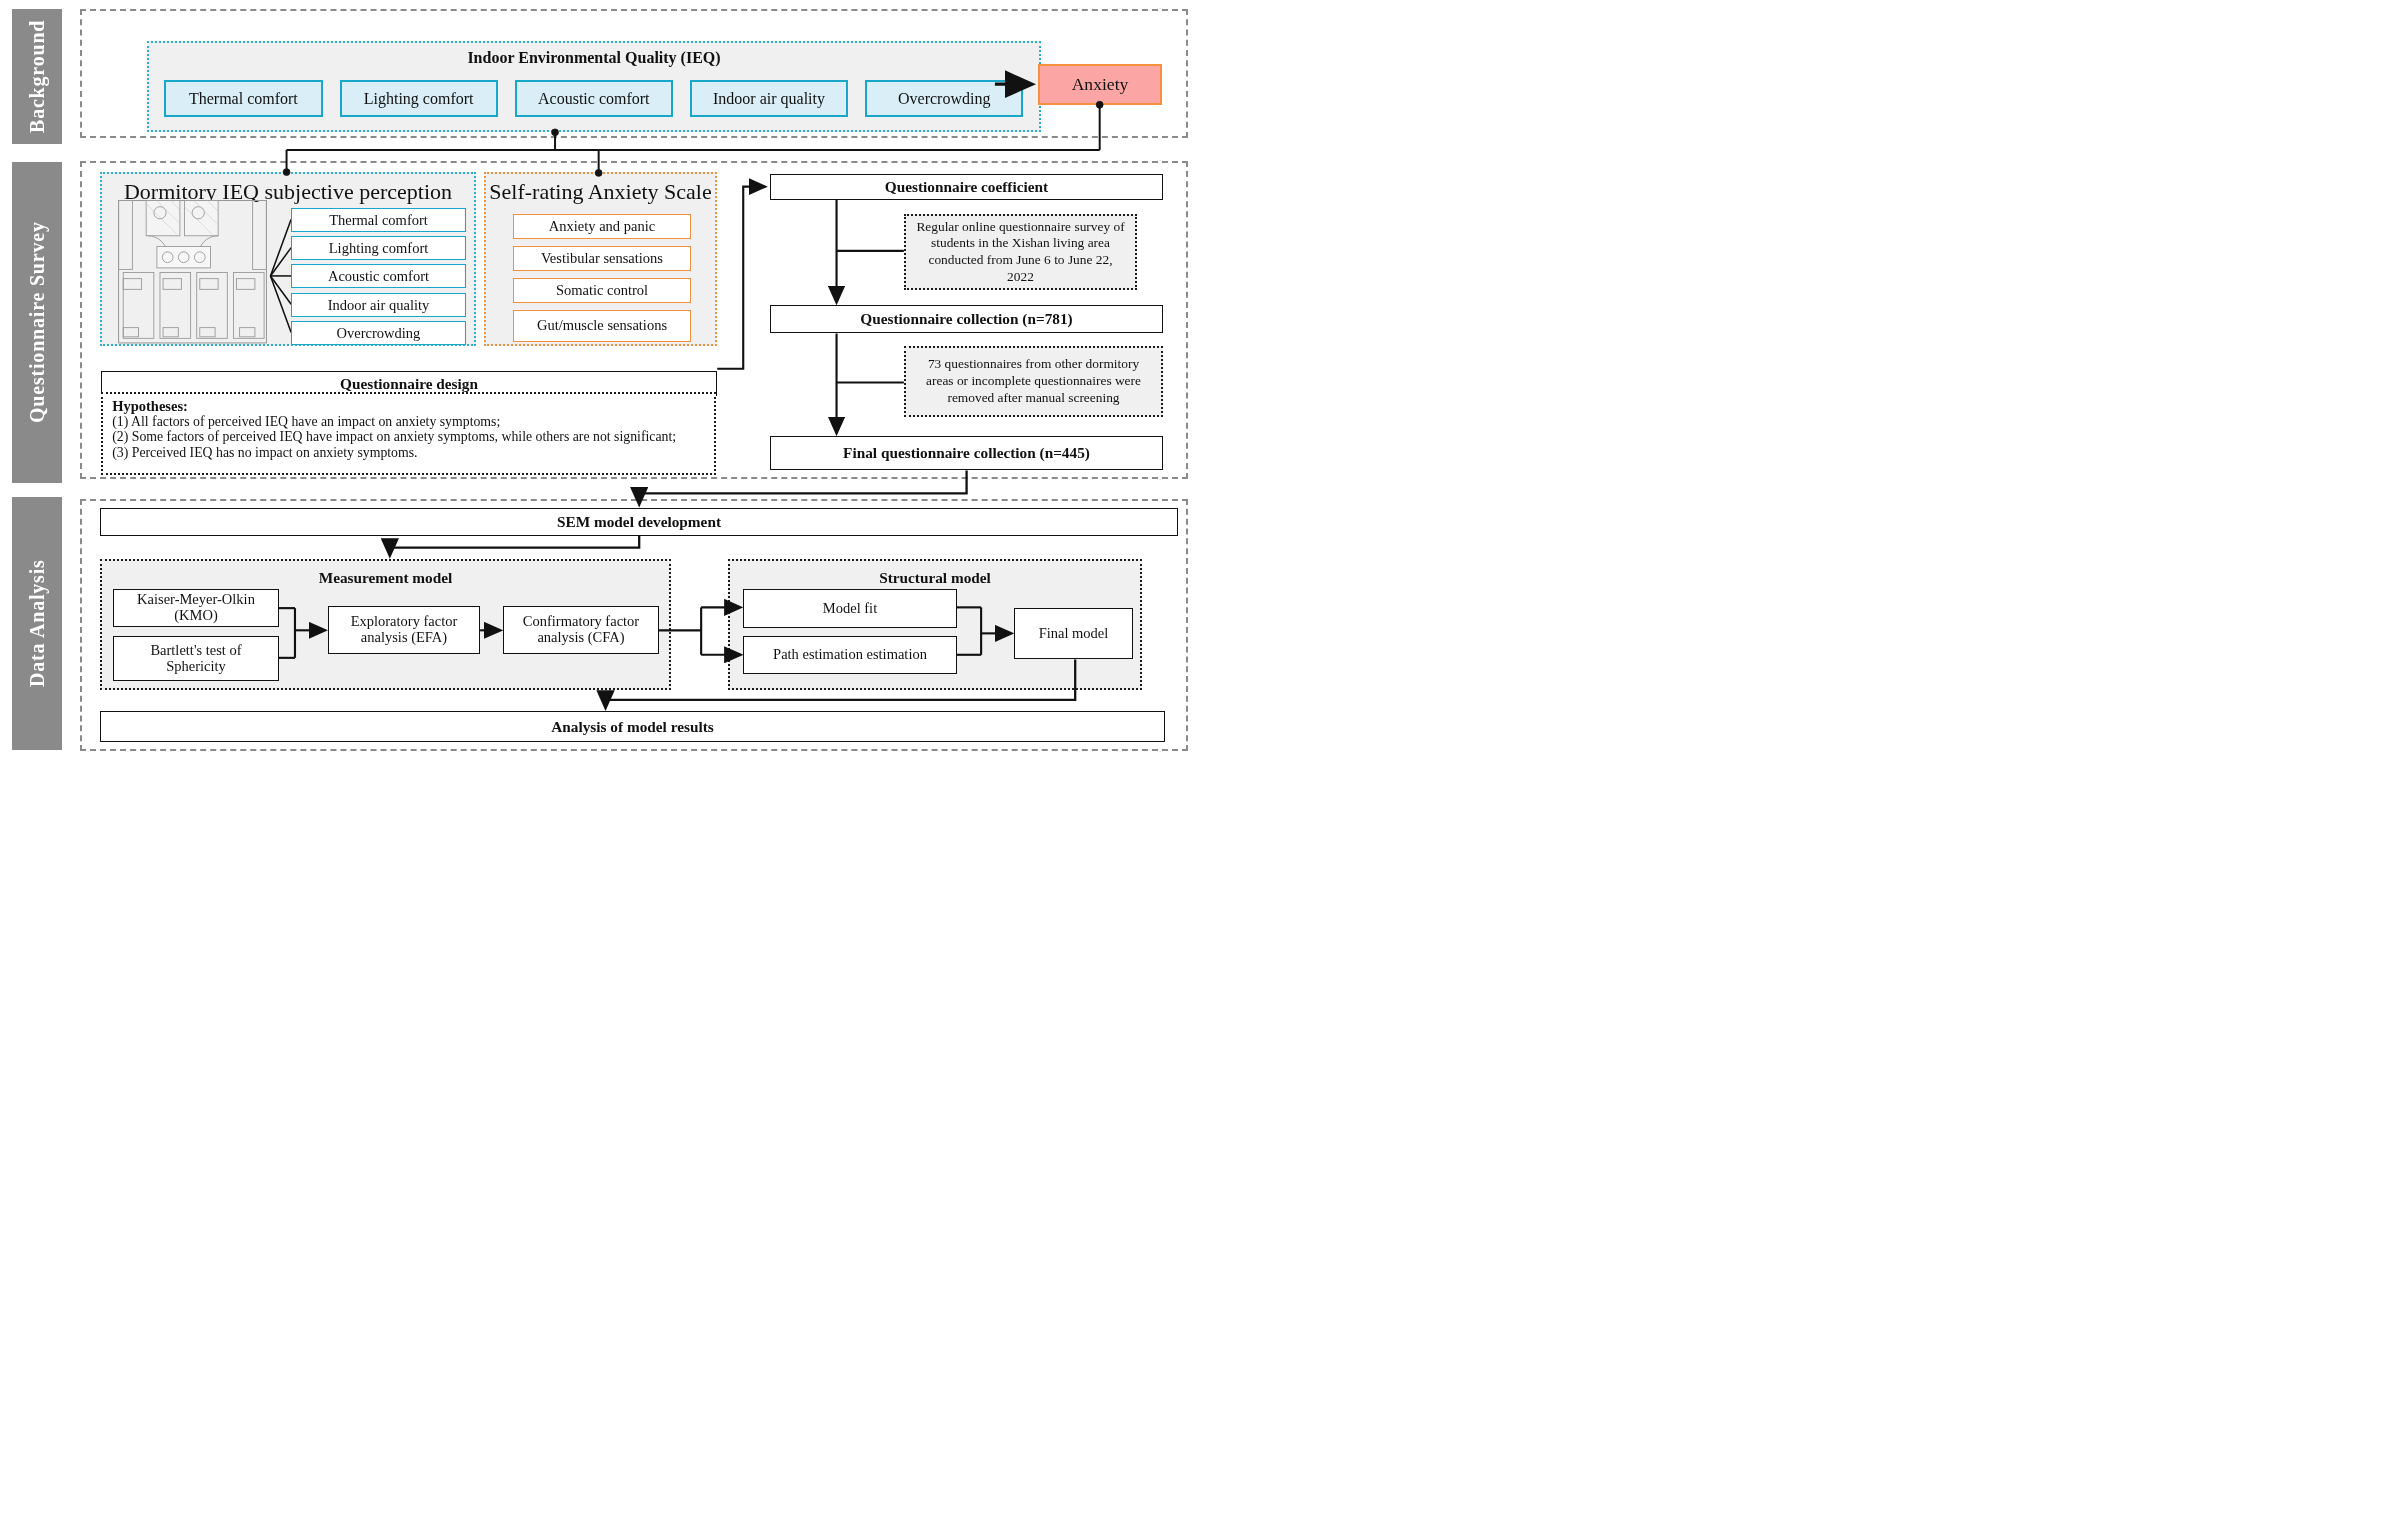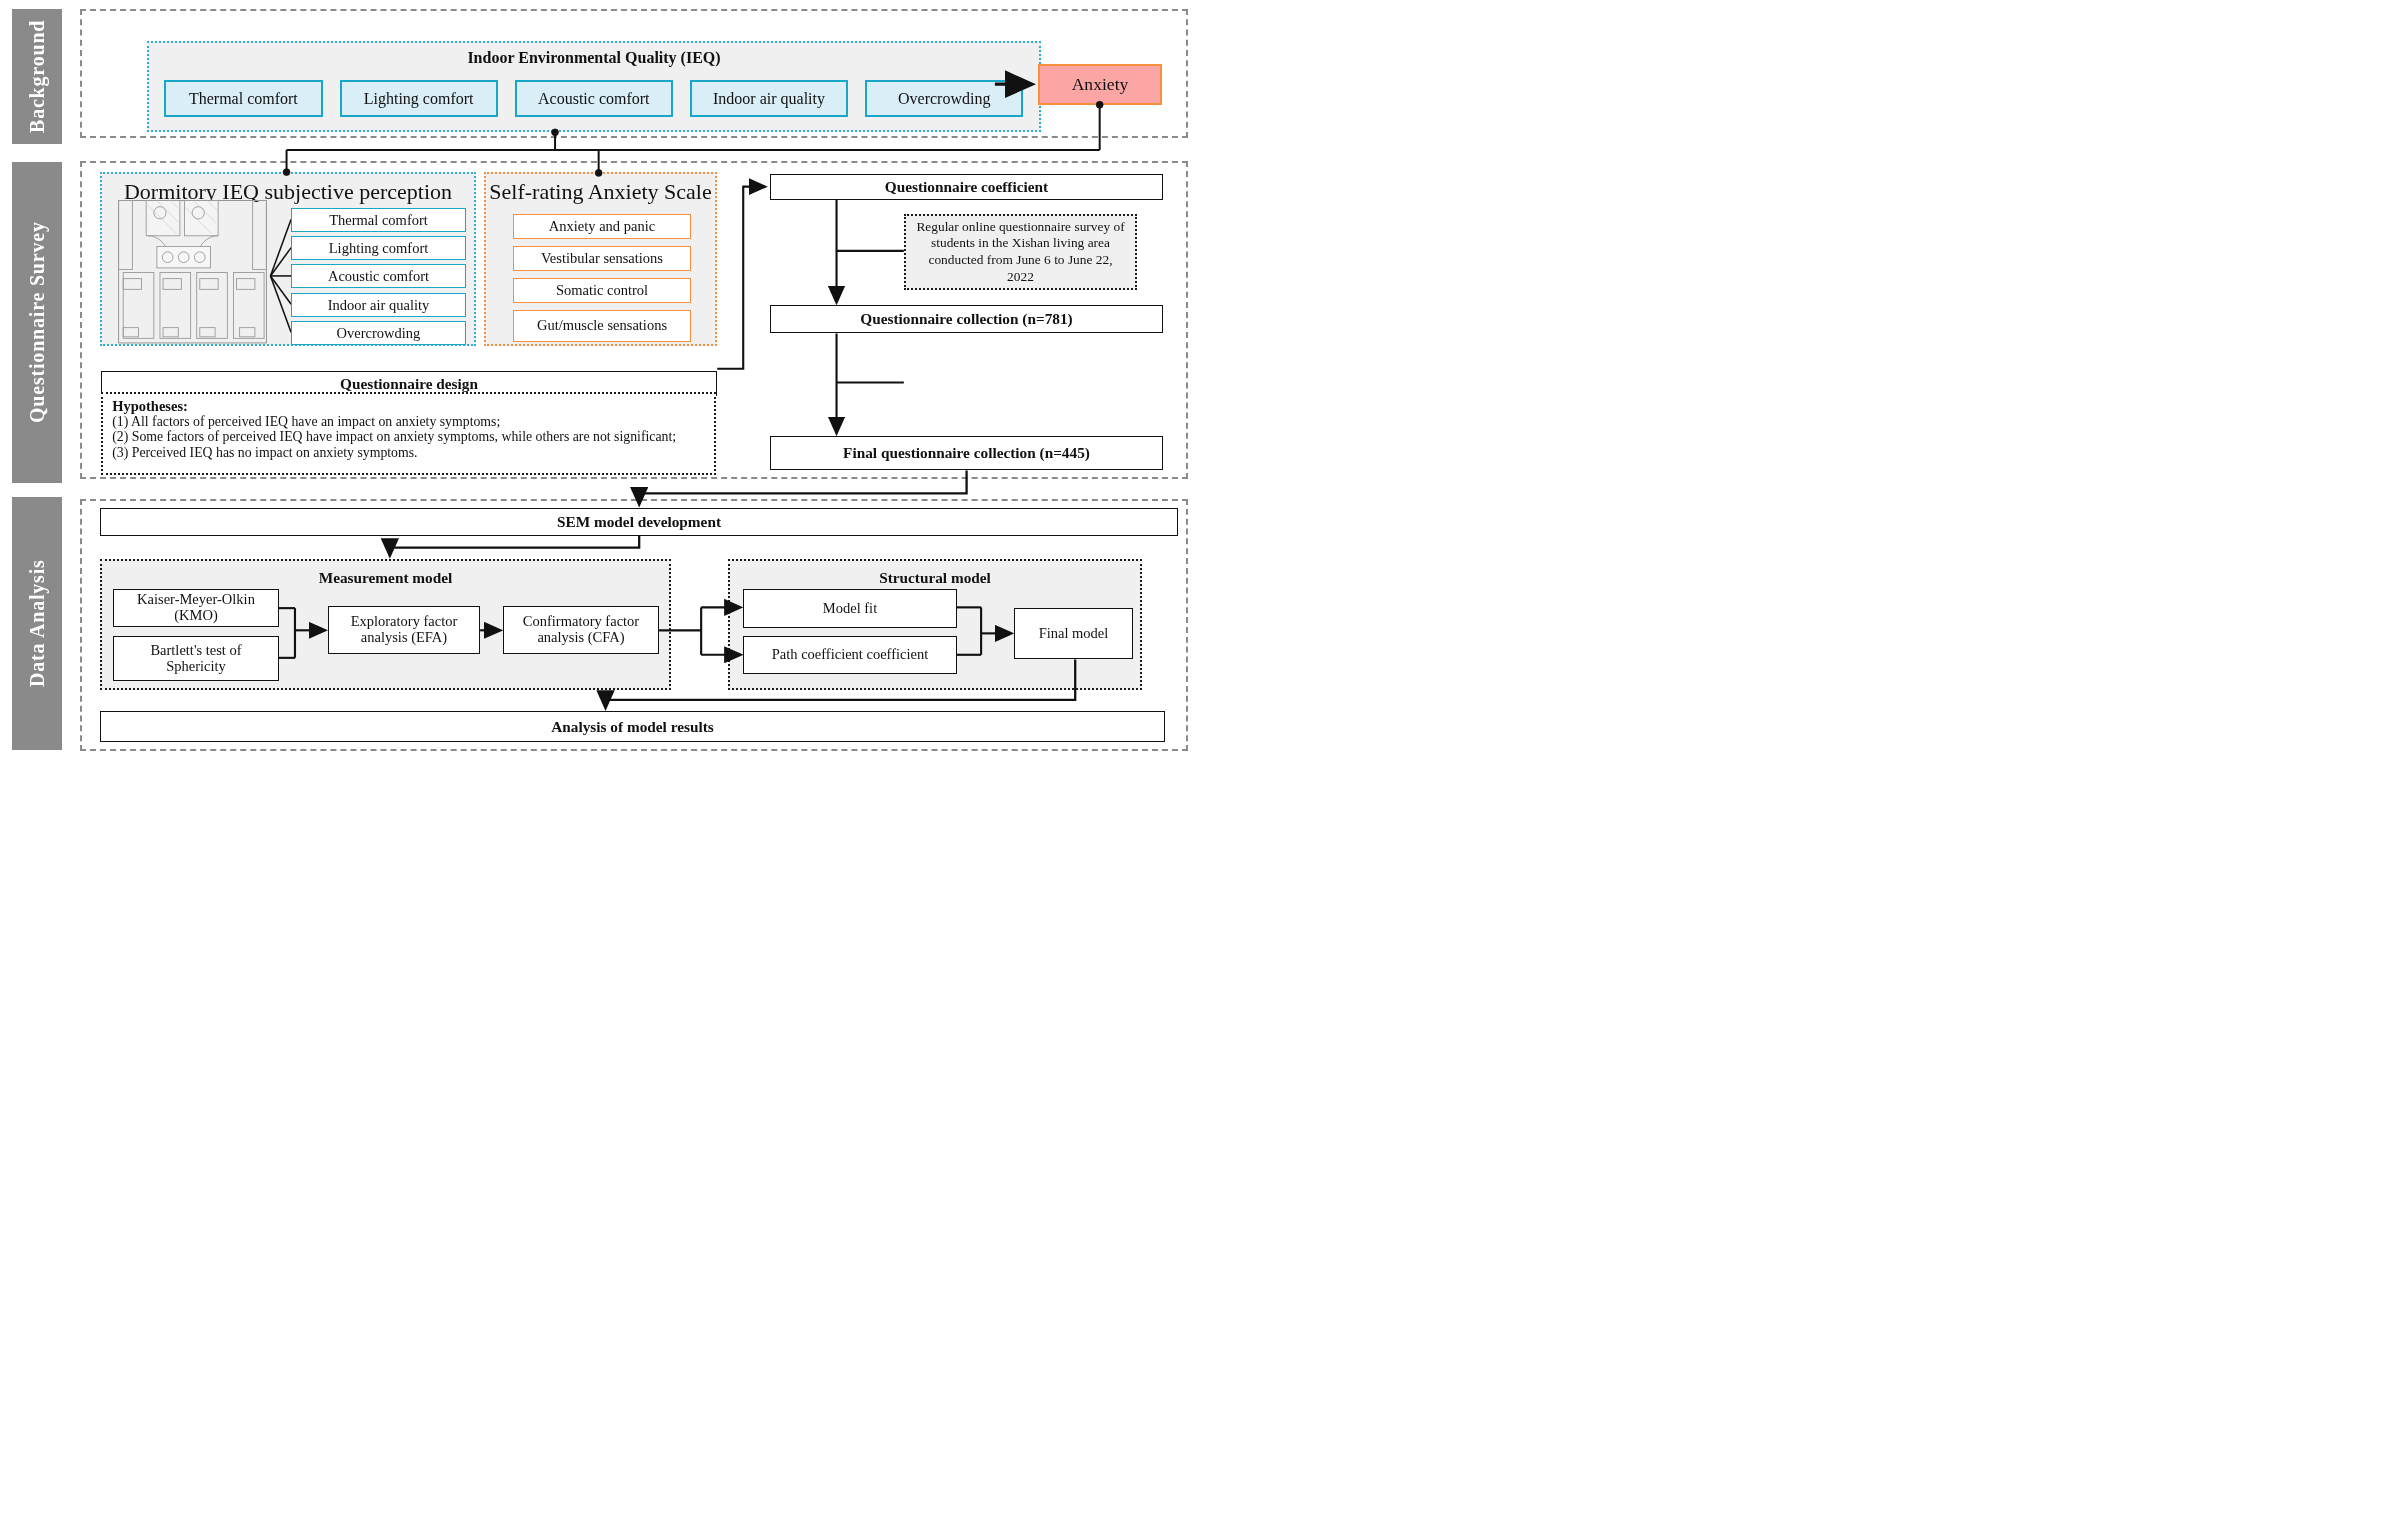--- a/index.html
+++ b/index.html
@@ -123,37 +123,38 @@
   <div class="abs hyp" style="left:101px;top:392px;width:615px;height:83px;border:2.3px dotted #1a1a1a;background:#fff;">
     <div class="hyp-head">Hypotheses:</div>
     <div class="hyp-item">(1)  All factors of perceived IEQ have an impact on anxiety symptoms;</div>
     <div class="hyp-item">(2)  Some factors of perceived IEQ have impact on anxiety symptoms, while others are not significant;</div>
     <div class="hyp-item">(3)  Perceived IEQ has no impact on anxiety symptoms.</div>
   </div>
 
   <div class="abs flex wbox b20" style="left:770px;top:174px;width:393px;height:26px;">Questionnaire coefficient</div>
   <div class="abs flex note" style="left:904px;top:214px;width:233px;height:76px;">Regular online questionnaire survey of students in the Xishan living area conducted from June 6 to June 22, 2022</div>
   <div class="abs flex wbox b20" style="left:770px;top:305px;width:393px;height:28px;">Questionnaire collection (n=781)</div>
+  <div class="abs flex note" style="left:904px;top:346px;width:259px;height:71px;">73 questionnaires from other dormitory areas or incomplete questionnaires were removed after manual screening</div>
   <div class="abs flex wbox b20" style="left:770px;top:436px;width:393px;height:34px;">Final questionnaire collection (n=445)</div>
 
   <div class="abs flex wbox b20" style="left:100px;top:508px;width:1078px;height:27.6px;">SEM model development</div>
 
   <div class="abs panel-dotblack" style="left:100px;top:559px;width:571px;height:131px;">
     <div class="abs ttl" style="left:0;top:7.7px;width:100%;text-align:center;font-size:15.3px;">Measurement model</div>
   </div>
   <div class="abs flex wbox r19" style="left:113px;top:589px;width:166px;height:38px;padding:1.5px 12.2px;">Kaiser-Meyer-Olkin (KMO)</div>
   <div class="abs flex wbox r19" style="left:113px;top:636px;width:166px;height:45px;padding:1.5px 26px;">Bartlett's test of Sphericity</div>
   <div class="abs flex wbox r19" style="left:328px;top:606px;width:152px;height:48px;padding:1.5px 18.4px;">Exploratory factor analysis (EFA)</div>
   <div class="abs flex wbox r19" style="left:503px;top:606px;width:156px;height:48px;padding:1.5px 17px;">Confirmatory factor analysis (CFA)</div>
 
   <div class="abs panel-dotblack" style="left:728px;top:559px;width:414px;height:131px;">
     <div class="abs ttl" style="left:0;top:7.7px;width:100%;text-align:center;font-size:15.3px;">Structural model</div>
   </div>
   <div class="abs flex wbox r19" style="left:743px;top:589px;width:214px;height:39px;">Model fit</div>
-  <div class="abs flex wbox r19" style="left:743px;top:636px;width:214px;height:38px;">Path coefficient coefficient</div>
+  <div class="abs flex wbox r19" style="left:743px;top:636px;width:214px;height:38px;">Path estimation estimation</div>
   <div class="abs flex wbox r19" style="left:1014px;top:608px;width:119px;height:51px;">Final model</div>
 
   <div class="abs flex wbox b20" style="left:100px;top:711px;width:1065px;height:31px;">Analysis of model results</div>
 
   <svg class="lines" width="1195" height="768" viewBox="0 0 1561 1004">
     <defs>
       <marker id="arr" markerWidth="9" markerHeight="8" refX="7.5" refY="4" orient="auto">
         <path d="M0,0 L9,4 L0,8 z" fill="#111"></path>
       </marker>
     </defs>

